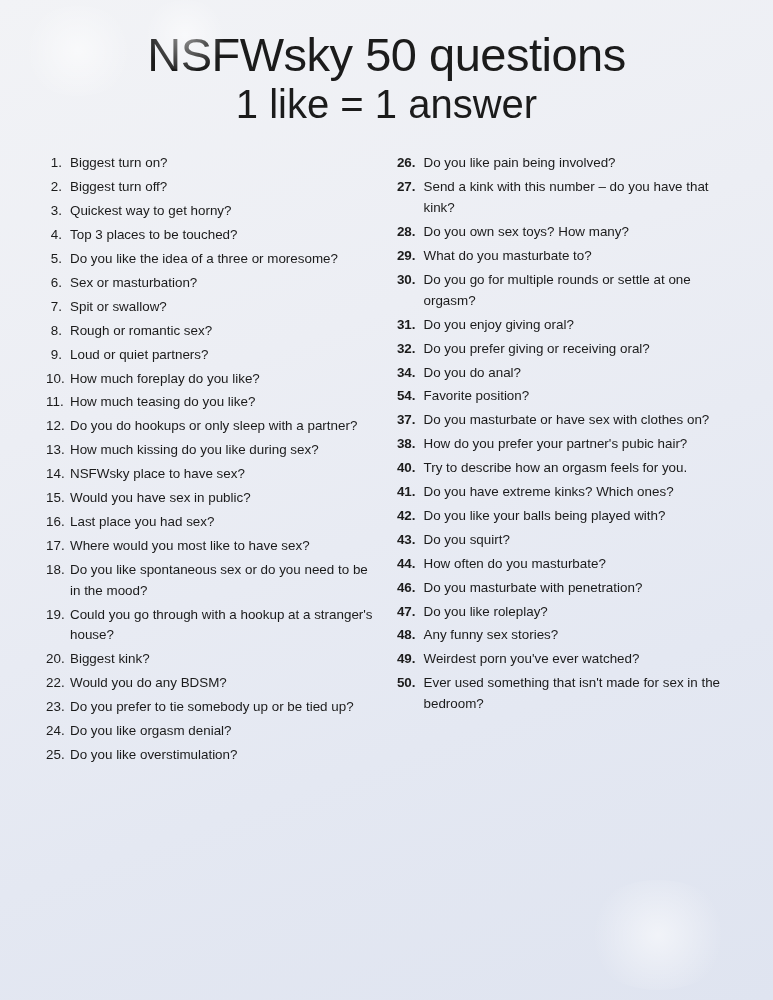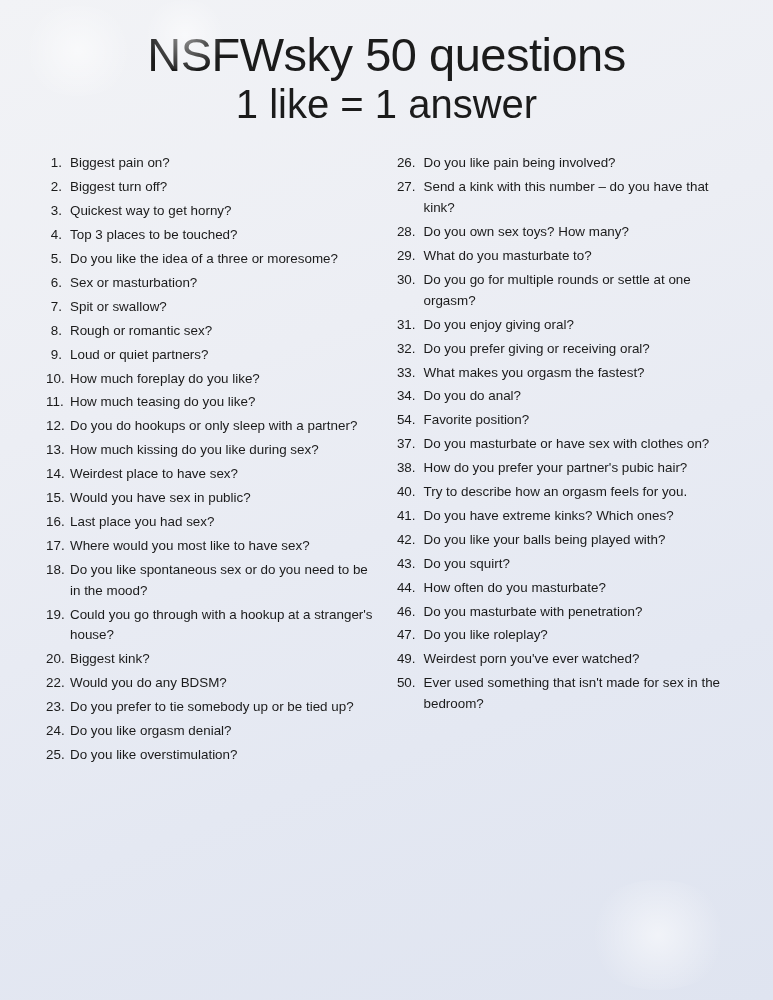--- a/index.html
+++ b/index.html
@@ -69,21 +69,21 @@
     min-width: 26px;
     text-align: right;
     padding-right: 8px;
     box-sizing: border-box;
     color: #1b1b1b;
   }
   .qtext {
     flex: 1 1 auto;
   }
   .left-col .num { width: 24px; min-width: 24px; }
-  .right-col .num { width: 28px; min-width: 28px; }
+  .right-col .num { width: 28px; min-width: 28px; font-weight: bold; }
   .smudge {
     position: absolute;
     border-radius: 50%;
     background: radial-gradient(circle, rgba(255,255,255,0.55) 0%, rgba(255,255,255,0) 70%);
     pointer-events: none;
   }
   .s1 { width: 120px; height: 90px; left: 18px; top: 6px; }
   .s2 { width: 90px; height: 70px; left: 140px; top: 0px; }
   .s3 { width: 150px; height: 110px; right: 40px; bottom: 10px; }
 </style>
@@ -103,21 +103,21 @@
     </div>
     <div class="title-line2">1 like = 1 answer</div>
   </div>
 
   <div class="columns">
 
     <div class="col left-col">
       <ol class="qlist">
         <li>
             <span class="num">1.</span>
-            <span class="qtext">Biggest pain on?</span>
+            <span class="qtext">Biggest turn on?</span>
           </li>
         <li>
             <span class="num">2.</span>
             <span class="qtext">Biggest turn off?</span>
           </li>
         <li>
             <span class="num">3.</span>
             <span class="qtext">Quickest way to get horny?</span>
           </li>
         <li>
@@ -155,21 +155,21 @@
         <li>
             <span class="num">12.</span>
             <span class="qtext">Do you do hookups or only sleep with a partner?</span>
           </li>
         <li>
             <span class="num">13.</span>
             <span class="qtext">How much kissing do you like during sex?</span>
           </li>
         <li>
             <span class="num">14.</span>
-            <span class="qtext">Weirdest place to have sex?</span>
+            <span class="qtext">NSFWsky place to have sex?</span>
           </li>
         <li>
             <span class="num">15.</span>
             <span class="qtext">Would you have sex in public?</span>
           </li>
         <li>
             <span class="num">16.</span>
             <span class="qtext">Last place you had sex?</span>
           </li>
         <li>
@@ -231,24 +231,20 @@
           </li>
         <li>
             <span class="num">31.</span>
             <span class="qtext">Do you enjoy giving oral?</span>
           </li>
         <li>
             <span class="num">32.</span>
             <span class="qtext">Do you prefer giving or receiving oral?</span>
           </li>
         <li>
-            <span class="num">33.</span>
-            <span class="qtext">What makes you orgasm the fastest?</span>
-          </li>
-        <li>
             <span class="num">34.</span>
             <span class="qtext">Do you do anal?</span>
           </li>
         <li>
             <span class="num">54.</span>
             <span class="qtext">Favorite position?</span>
           </li>
         <li>
             <span class="num">37.</span>
             <span class="qtext">Do you masturbate or have sex with clothes on?</span>
@@ -279,20 +275,24 @@
           </li>
         <li>
             <span class="num">46.</span>
             <span class="qtext">Do you masturbate with penetration?</span>
           </li>
         <li>
             <span class="num">47.</span>
             <span class="qtext">Do you like roleplay?</span>
           </li>
         <li>
+            <span class="num">48.</span>
+            <span class="qtext">Any funny sex stories?</span>
+          </li>
+        <li>
             <span class="num">49.</span>
             <span class="qtext">Weirdest porn you've ever watched?</span>
           </li>
         <li>
             <span class="num">50.</span>
             <span class="qtext">Ever used something that isn't made for sex in the bedroom?</span>
           </li>
       </ol>
     </div>
 

